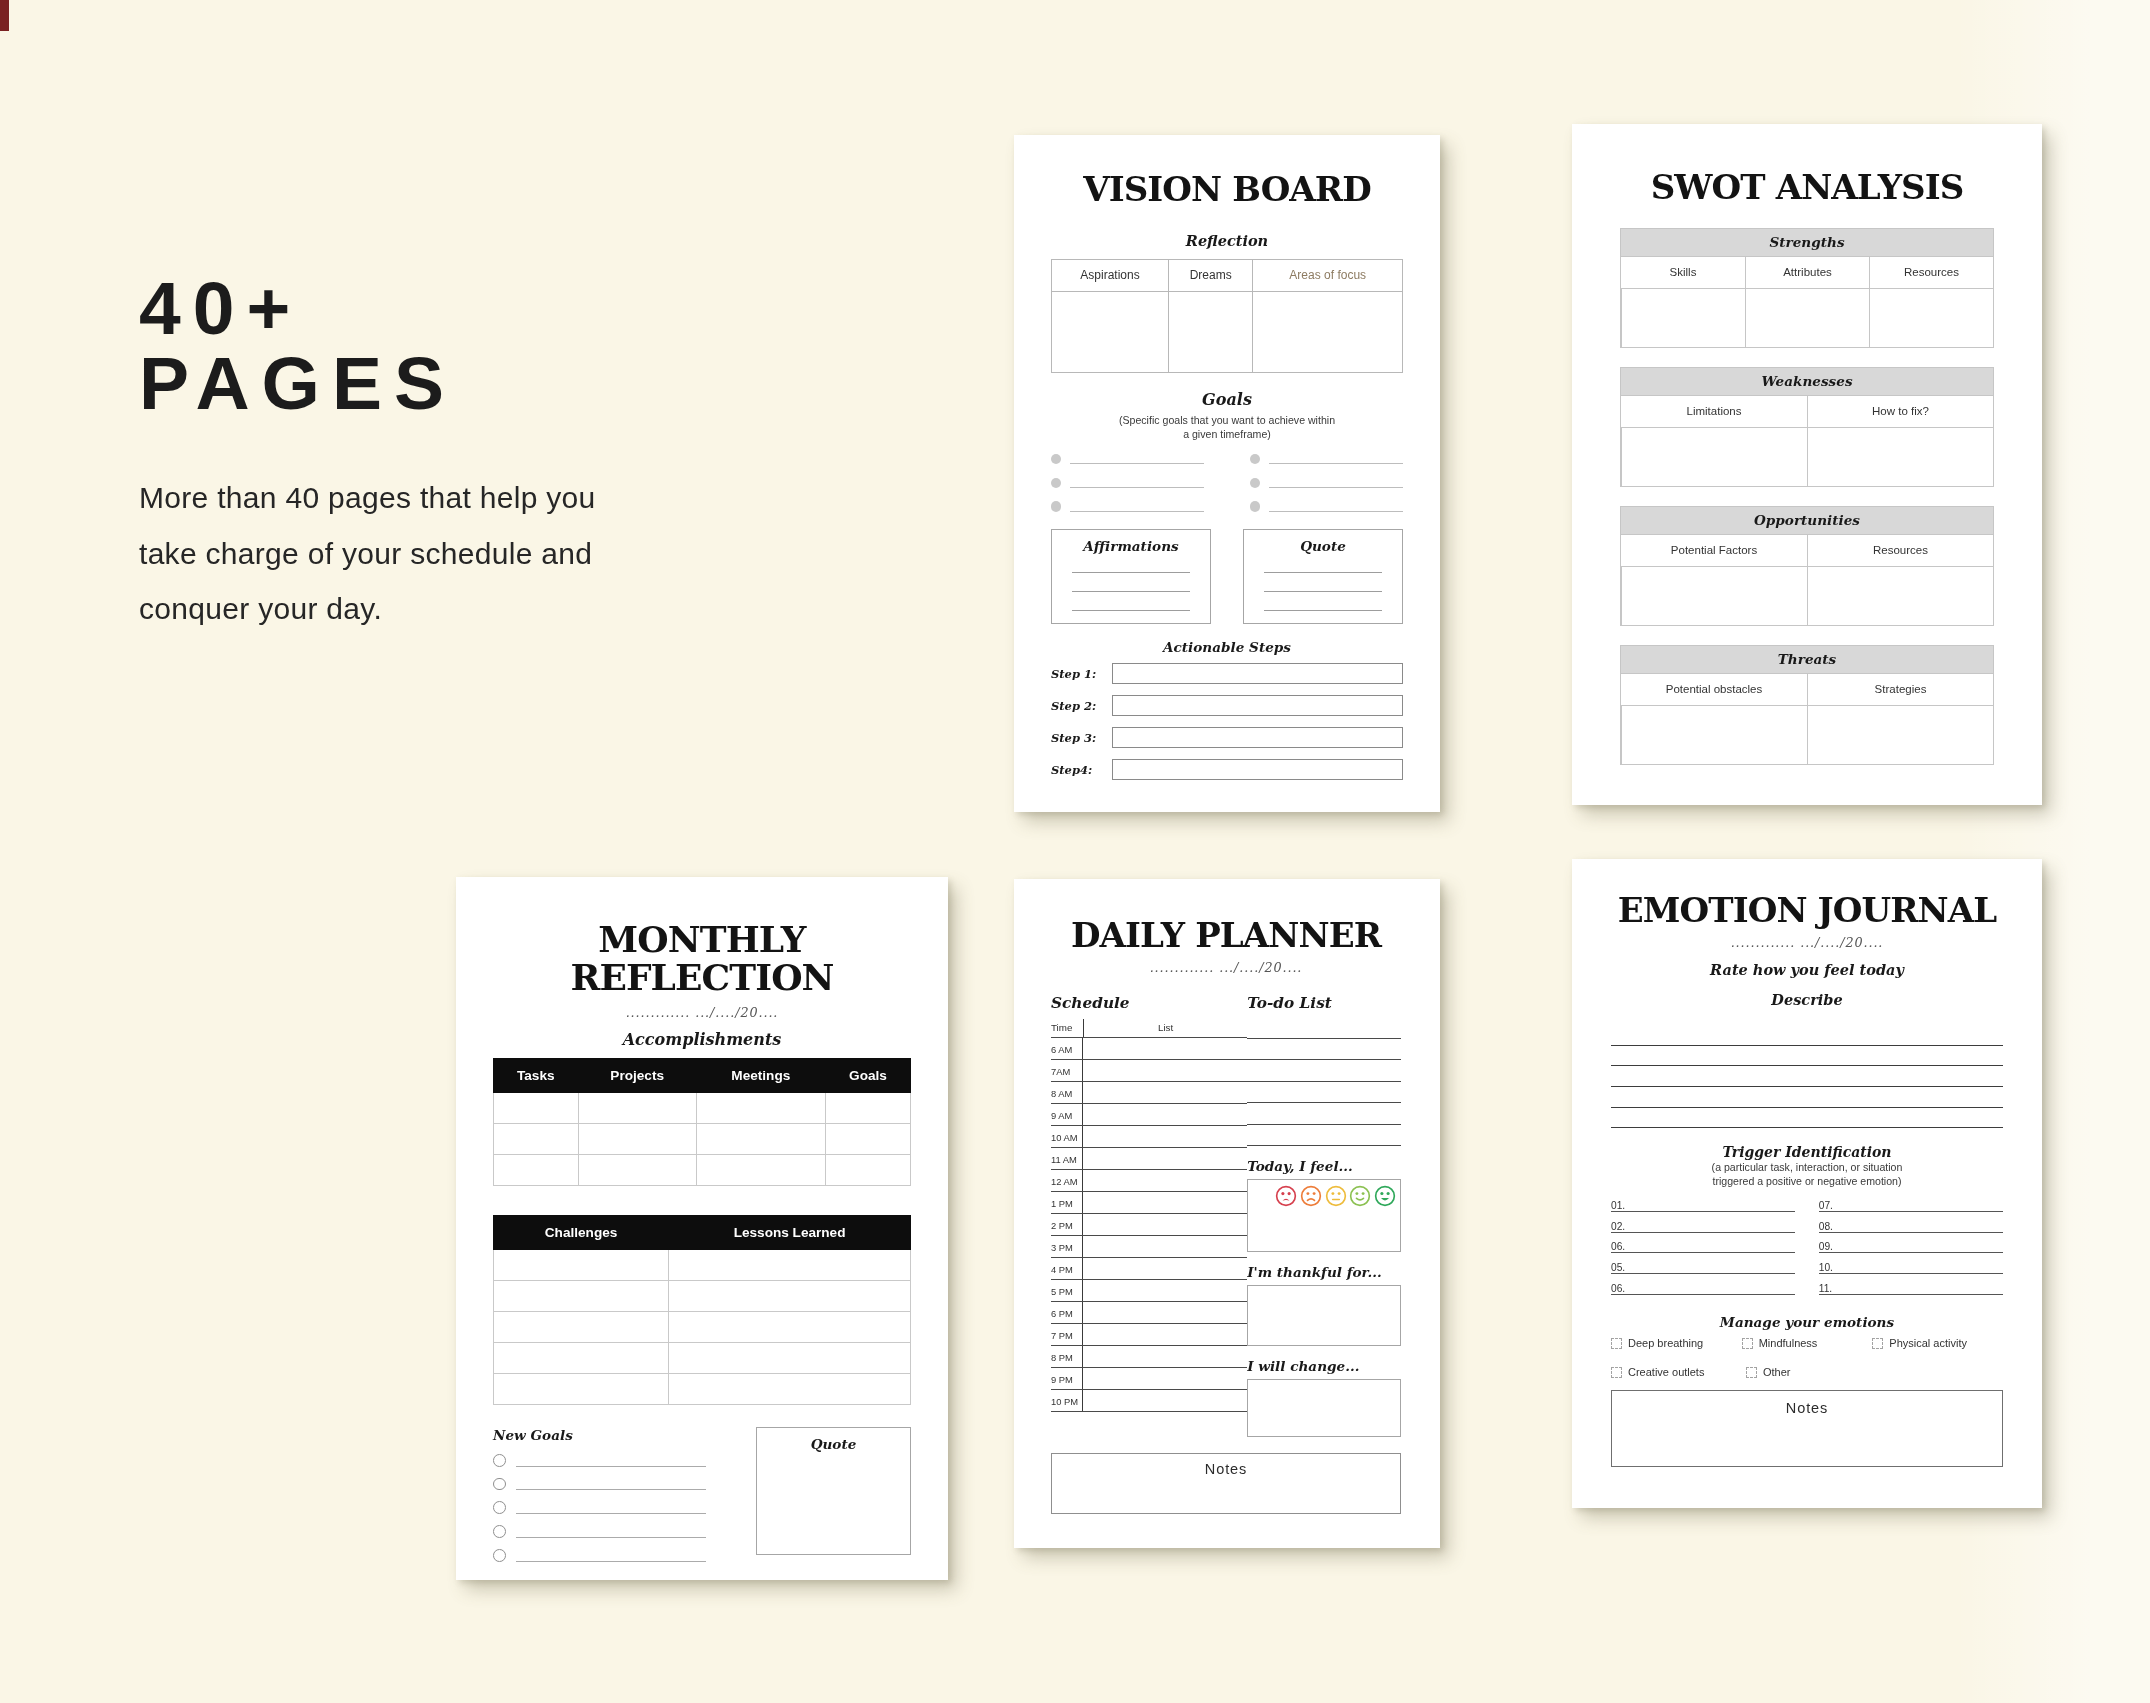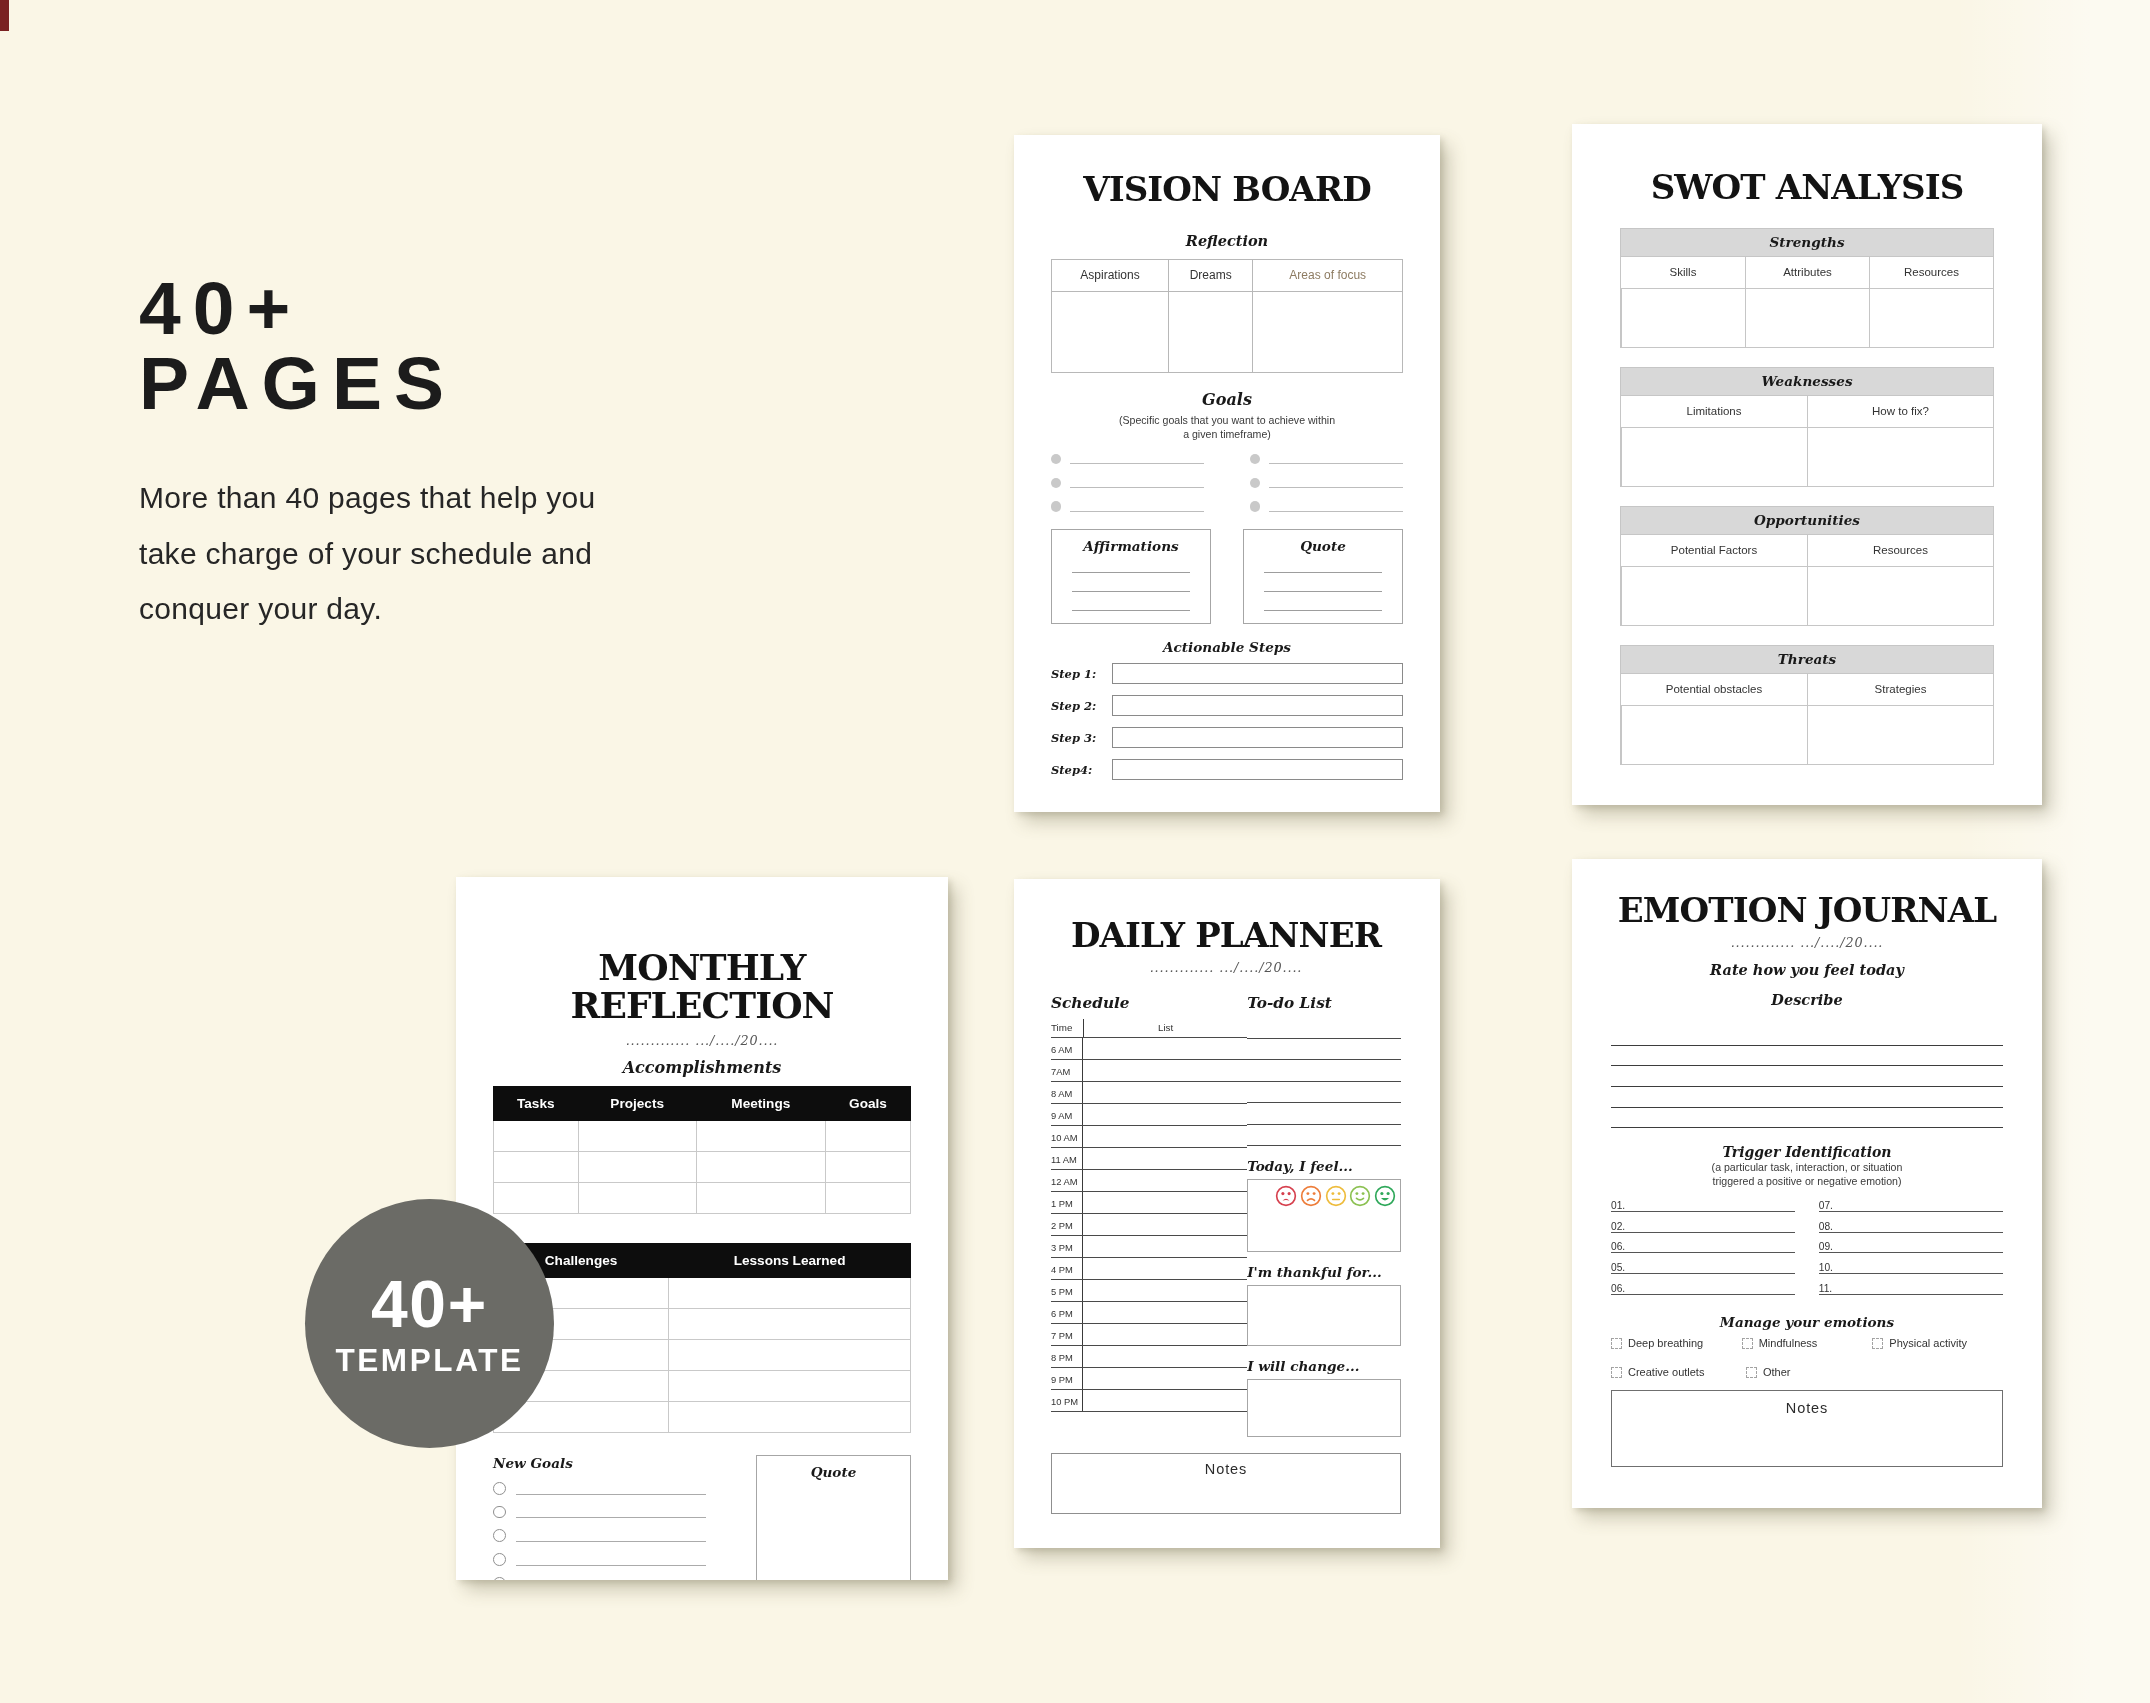--- a/index.html
+++ b/index.html
@@ -59,21 +59,21 @@
   .sw-grid{display:grid;}
   .c3{grid-template-columns:1fr 1fr 1fr;}
   .c2{grid-template-columns:1fr 1fr;}
   .sw-h{border-top:0.9px solid #c6c6c6;border-left:0.9px solid #c6c6c6;height:31px;display:flex;align-items:center;justify-content:center;font-size:11.5px;color:#333;}
   .sw-b{border-top:0.9px solid #c6c6c6;border-left:0.9px solid #c6c6c6;height:58px;}
   .sw-grid > :nth-child(1){border-left:none;}
   .c3.sw-gb > :nth-child(1){border-left:none;}
 
   
   #mr{left:456px;top:877px;width:492px;height:703px;padding:44px 37px 0;box-sizing:border-box;}
-  #mr .title{font-size:36px;margin-top:28px;}
+  #mr .title{font-size:36px;}
   .mr-t{width:100%;}
   .mr-t th{background:#0d0d0d;color:#fff;font-size:13.6px;font-weight:700;height:31px;border:0.9px solid #0d0d0d;}
   .mr-t td{border:0.9px solid #c9c9c9;height:28px;}
   .mr-bottom{margin-top:22px;display:flex;justify-content:space-between;}
   .mr-goals{width:213px;}
   .mr-grow{display:flex;align-items:flex-end;margin-top:11px;}
   .mr-circ{width:12.8px;height:12.8px;border:1.3px solid #8f8f8f;border-radius:50%;margin-right:10.2px;flex:none;box-sizing:border-box;}
   .mr-gline{flex:1;border-bottom:0.9px solid #ababab;height:6.8px;}
   .mr-quote{width:155px;height:128px;border:0.9px solid #a6a6a6;box-sizing:border-box;padding-top:8.5px;}
   .mr-quote .itc{font-size:13.6px;}
@@ -122,24 +122,20 @@
 <body>
 
 <div id="canvas">
   <div class="corner"></div>
 
   <div class="hero">
     <div class="hero-title">40+ PAGES</div>
     <div class="hero-desc">More than 40 pages that help you take charge of your schedule and conquer your day.</div>
   </div>
 
-  <div class="badge">
-    <div class="badge-top">40+</div>
-    <div class="badge-bottom">TEMPLATE</div>
-  </div>
 
   <div class="page" id="vb">
     <div class="serifT title">VISION BOARD</div>
     <div class="itc" style="margin-top:24px;font-size:14.5px;">Reflection</div>
     <table class="vb-ref">
       <tbody>
           <tr>
             <td>Aspirations</td>
             <td>Dreams</td>
             <td>Areas of focus</td>

